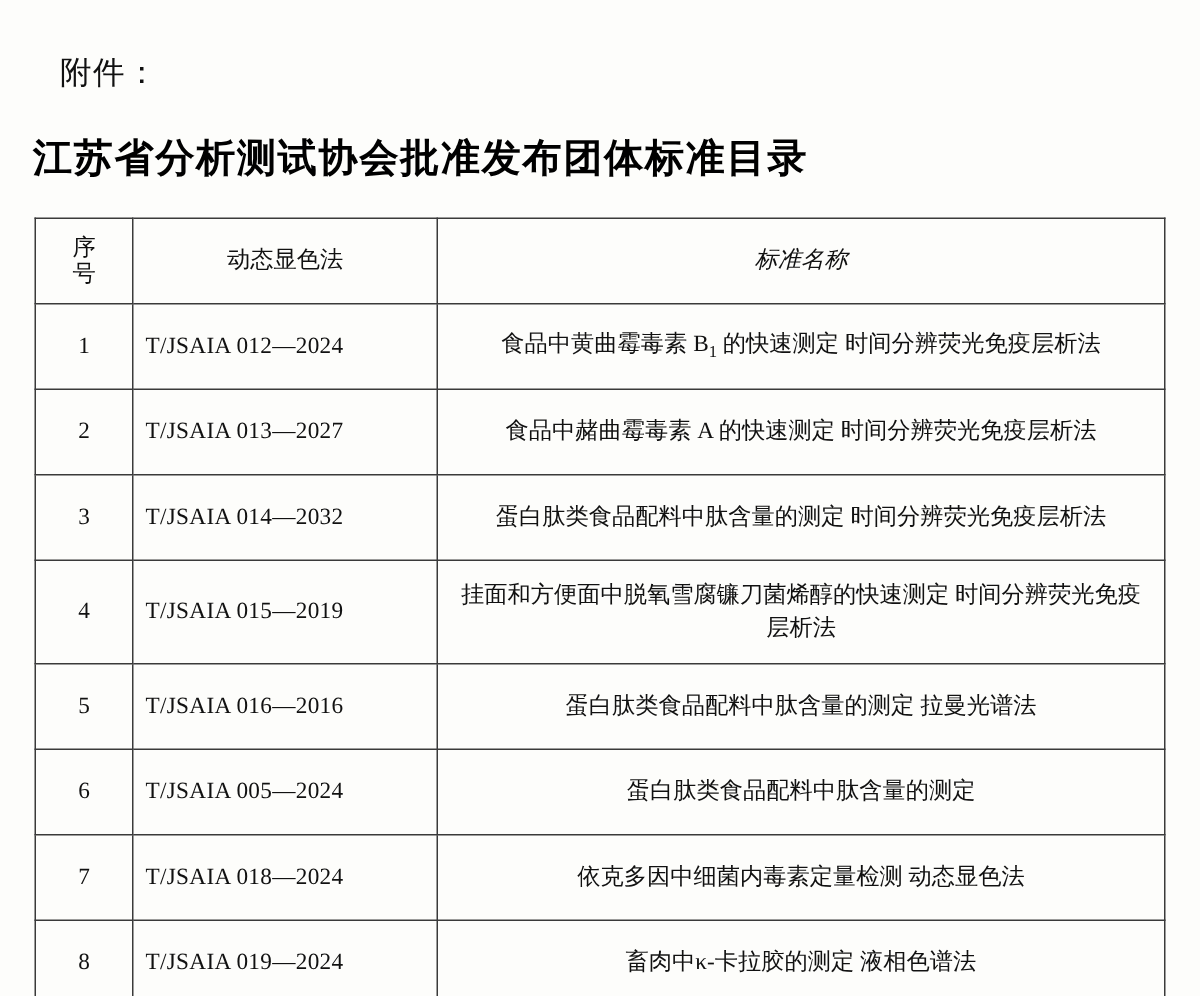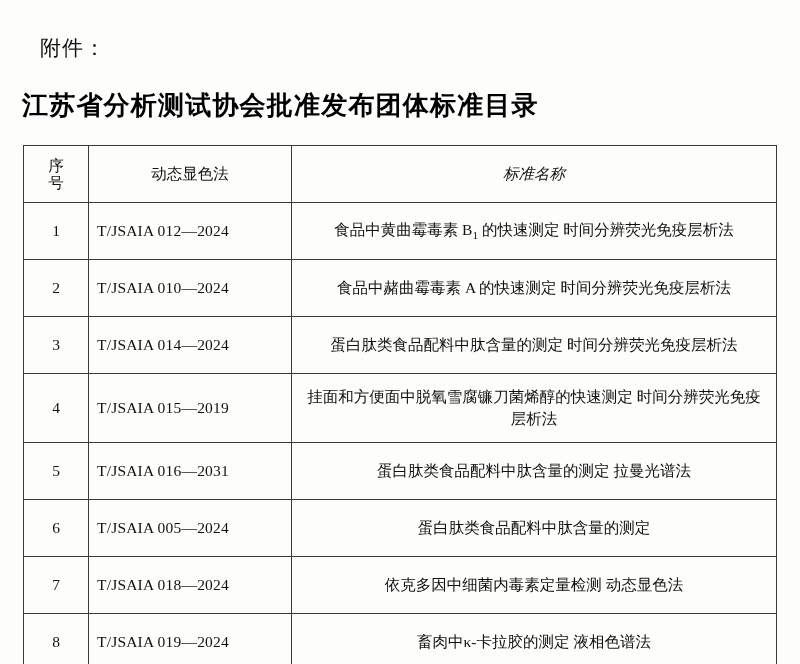--- a/index.html
+++ b/index.html
@@ -110,36 +110,36 @@
       </tr>
     </thead>
     <tbody>
       <tr class="row-1">
         <td class="cell-no">1</td>
         <td class="cell-code">T/JSAIA 012—2024</td>
         <td class="cell-name"><span>食品中黄曲霉毒素 B</span><sub>1</sub><span> 的快速测定  时间分辨荧光免疫层析法</span></td>
       </tr>
       <tr class="row-2">
         <td class="cell-no">2</td>
-        <td class="cell-code">T/JSAIA 010—2024</td>
+        <td class="cell-code">T/JSAIA 013—2027</td>
         <td class="cell-name">食品中赭曲霉毒素 A 的快速测定  时间分辨荧光免疫层析法</td>
       </tr>
       <tr class="row-3">
         <td class="cell-no">3</td>
-        <td class="cell-code">T/JSAIA 014—2024</td>
+        <td class="cell-code">T/JSAIA 014—2032</td>
         <td class="cell-name">蛋白肽类食品配料中肽含量的测定  时间分辨荧光免疫层析法</td>
       </tr>
       <tr class="row-4">
         <td class="cell-no">4</td>
         <td class="cell-code">T/JSAIA 015—2019</td>
         <td class="cell-name">挂面和方便面中脱氧雪腐镰刀菌烯醇的快速测定  时间分辨荧光免疫层析法</td>
       </tr>
       <tr class="row-5">
         <td class="cell-no">5</td>
-        <td class="cell-code">T/JSAIA 016—2031</td>
+        <td class="cell-code">T/JSAIA 016—2016</td>
         <td class="cell-name">蛋白肽类食品配料中肽含量的测定  拉曼光谱法</td>
       </tr>
       <tr class="row-6">
         <td class="cell-no">6</td>
         <td class="cell-code">T/JSAIA 005—2024</td>
         <td class="cell-name">蛋白肽类食品配料中肽含量的测定</td>
       </tr>
       <tr class="row-7">
         <td class="cell-no">7</td>
         <td class="cell-code">T/JSAIA 018—2024</td>

